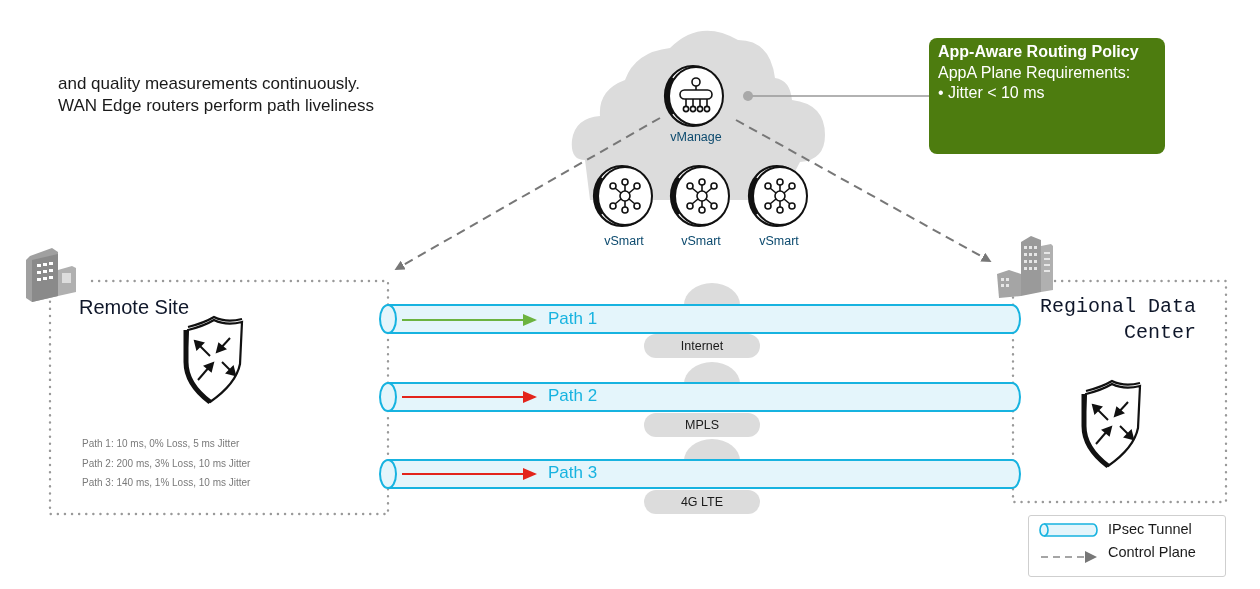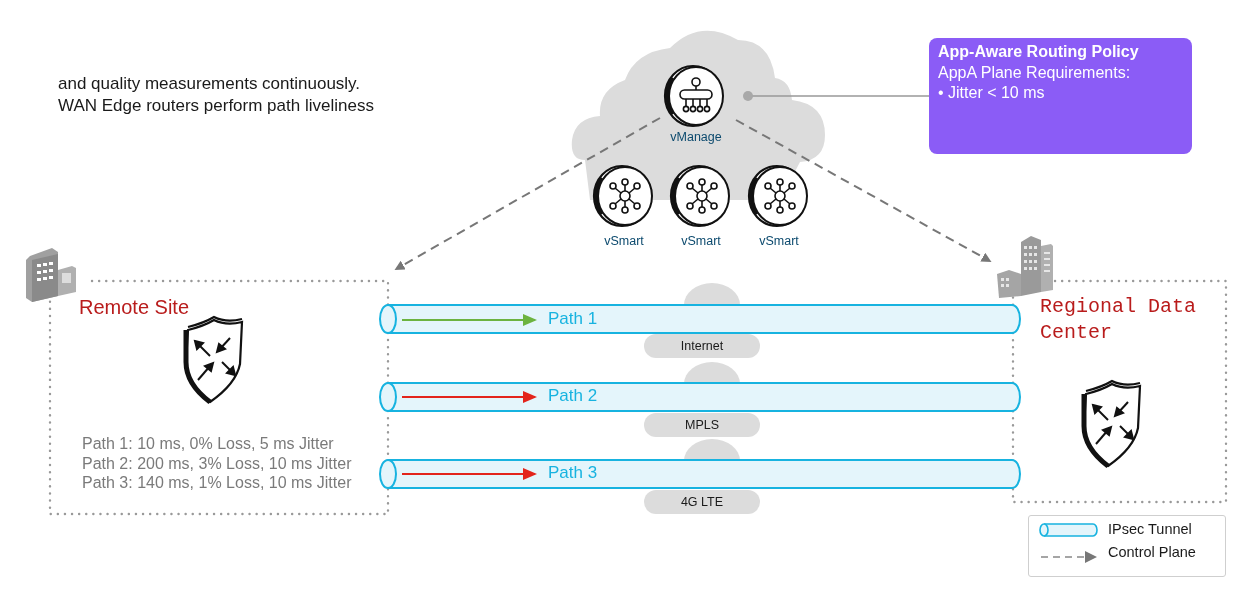--- a/index.html
+++ b/index.html
@@ -1,27 +1,27 @@
 <!DOCTYPE html>
 <html><head>
   <meta charset="utf-8">
   <style>
     html, body { margin: 0; padding: 0; background: #ffffff; }
     body { width: 1260px; height: 589px; position: relative; overflow: hidden;
            font-family: "Liberation Sans", sans-serif; }
     .abs { position: absolute; }
     svg { position: absolute; left: 0; top: 0; }
     .intro { left: 58px; top: 73px; font-size: 17px; line-height: 22px; color: #1a1a1a; width: 380px; }
-    .policy { left: 929px; top: 38px; width: 263px; height: 116px; background: #8b5cf6;
+    .policy { left: 929px; top: 38px; width: 236px; height: 116px; background: #4d7c0f;
               border-radius: 8px; color: #ffffff; padding: 4px 9px; box-sizing: border-box;
               font-size: 16px; line-height: 20.5px; }
     .policy .title { font-weight: bold; }
     .node-label { font-size: 12.5px; color: #0c4a6e; text-align: center; width: 80px; }
-    .site-title { font-size: 20px; color: #b91c1c; line-height: 26px; }
-    .metrics { left: 82px; top: 434px; font-size: 16px; line-height: 19.5px; color: #7a7a7a; }
+    .site-title { font-size: 20px; color: #0f172a; line-height: 26px; text-align: right; }
+    .metrics { left: 82px; top: 434px; font-size: 10px; line-height: 19.5px; color: #7a7a7a; }
     .path-label { font-size: 17px; color: #17b3e0; }
     .net-label { font-size: 12.5px; color: #1a1a1a; text-align: center; width: 120px; }
     .legend { left: 1028px; top: 515px; width: 198px; height: 62px; border: 1.5px solid #cfcfcf;
               border-radius: 3px; box-sizing: border-box; }
     .legend-text { font-size: 14.5px; color: #1a1a1a; }
   </style>
 </head>
 <body>
 
 <svg width="1260" height="589" viewBox="0 0 1260 589">

